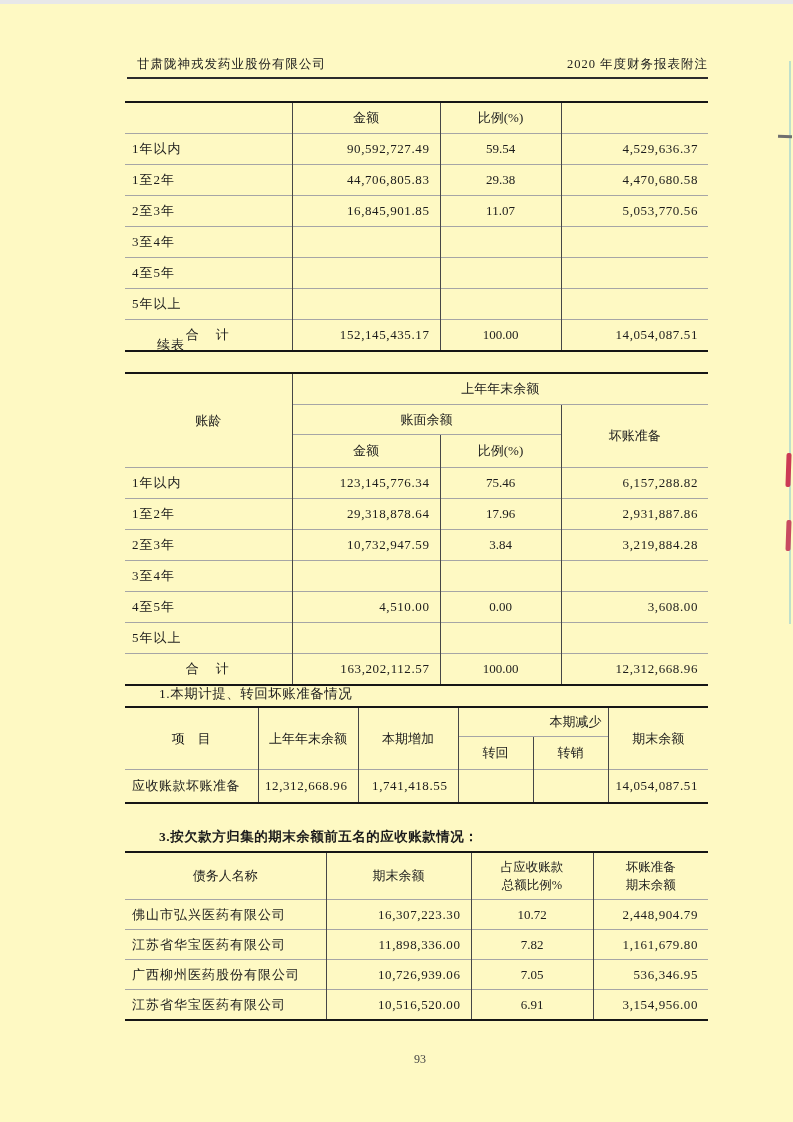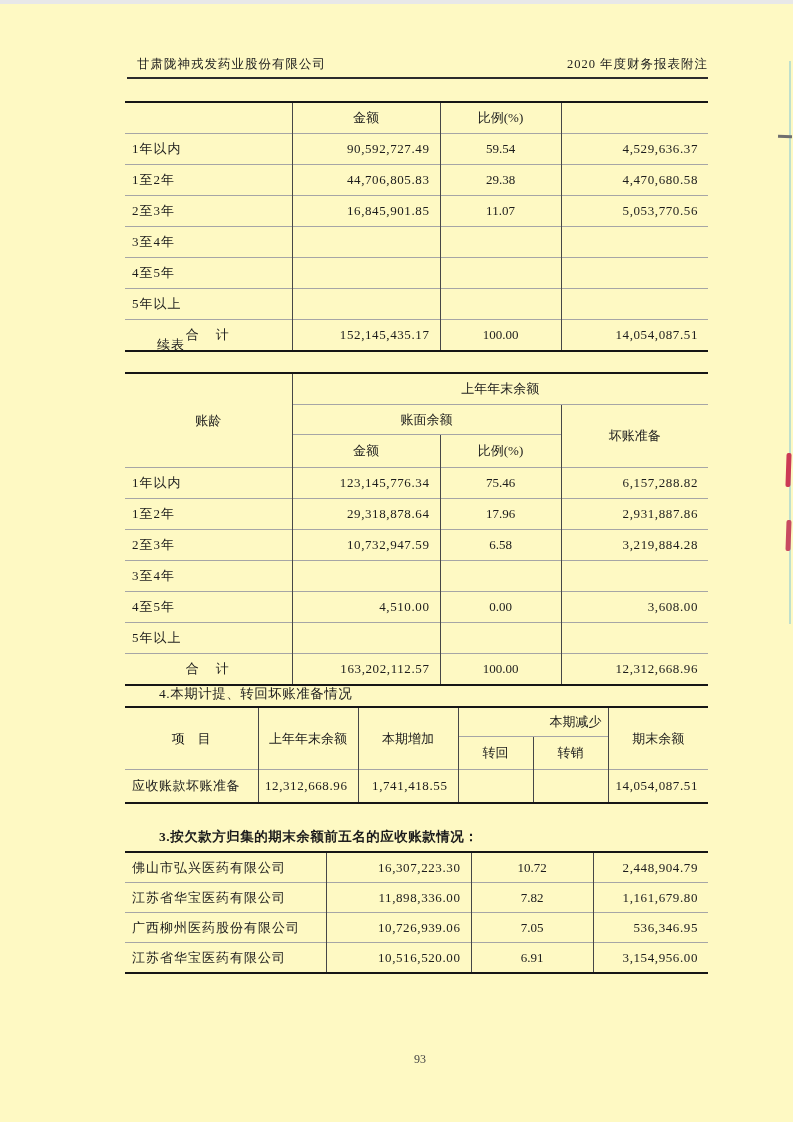--- a/index.html
+++ b/index.html
@@ -140,21 +140,21 @@
     </tr>
     <tr>
       <td class="noleft lbl" style="height:30px;">1至2年</td>
       <td class="num">29,318,878.64</td>
       <td class="ctr">17.96</td>
       <td class="num">2,931,887.86</td>
     </tr>
     <tr>
       <td class="noleft lbl" style="height:30px;">2至3年</td>
       <td class="num">10,732,947.59</td>
-      <td class="ctr">6.58</td>
+      <td class="ctr">3.84</td>
       <td class="num">3,219,884.28</td>
     </tr>
     <tr>
       <td class="noleft lbl" style="height:30px;">3至4年</td>
       <td class="num"></td>
       <td class="ctr"></td>
       <td class="num"></td>
     </tr>
     <tr>
       <td class="noleft lbl" style="height:30px;">4至5年</td>
@@ -170,21 +170,21 @@
     </tr>
     <tr>
       <td class="noleft ctr" style="height:30px;letter-spacing:2px;">合　计</td>
       <td class="num">163,202,112.57</td>
       <td class="ctr">100.00</td>
       <td class="num">12,312,668.96</td>
     </tr>
   </tbody>
     </table>
 
-  <div class="abs sec-title" style="top:681px;">4.本期计提、转回坏账准备情况</div>
+  <div class="abs sec-title" style="top:681px;">1.本期计提、转回坏账准备情况</div>
 
   <table class="t abs" style="left:125px;top:702px;">
     <colgroup>
         <col style="width:133px">
         <col style="width:100px">
         <col style="width:100px">
         <col style="width:75px">
         <col style="width:75px">
         <col style="width:100px">
       </colgroup>
@@ -214,20 +214,32 @@
   <div class="abs sec-title" style="top:824px;font-weight:bold;">3.按欠款方归集的期末余额前五名的应收账款情况：</div>
 
   <table class="t abs" style="left:125px;top:847px;">
     <colgroup>
         <col style="width:201px">
         <col style="width:145px">
         <col style="width:122px">
         <col style="width:115px">
       </colgroup>
     <tbody>
+        <tr class="first">
+      <td class="noleft ctr" style="height:46px;">债务人名称</td>
+      <td class="ctr">期末余额</td>
+      <td class="ctr twoline">
+        <div>占应收账款</div>
+        <div>总额比例%</div>
+      </td>
+      <td class="ctr twoline">
+        <div>坏账准备</div>
+        <div>期末余额</div>
+      </td>
+    </tr>
     <tr>
       <td class="noleft lbl" style="height:29px;">佛山市弘兴医药有限公司</td>
       <td class="num">16,307,223.30</td>
       <td class="ctr">10.72</td>
       <td class="num">2,448,904.79</td>
     </tr>
     <tr>
       <td class="noleft lbl" style="height:29px;">江苏省华宝医药有限公司</td>
       <td class="num">11,898,336.00</td>
       <td class="ctr">7.82</td>

